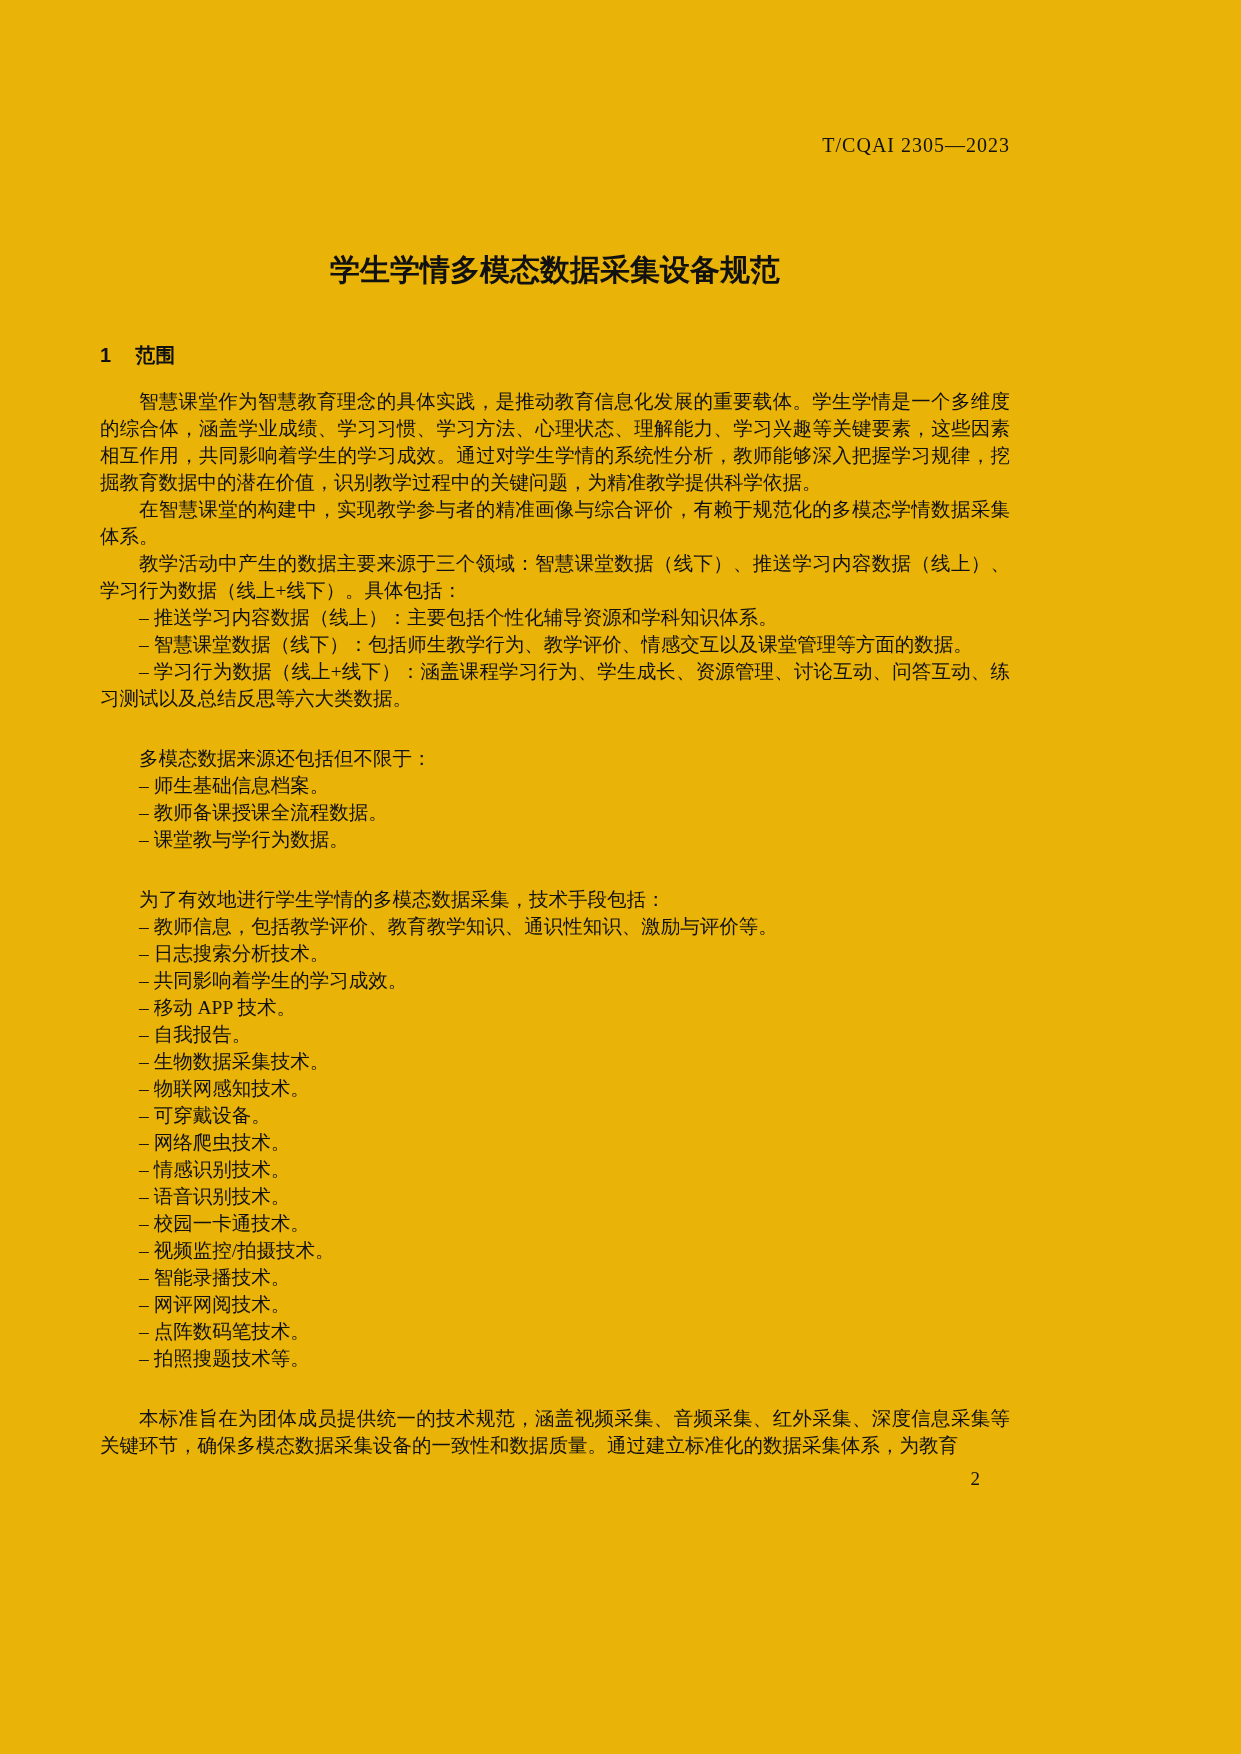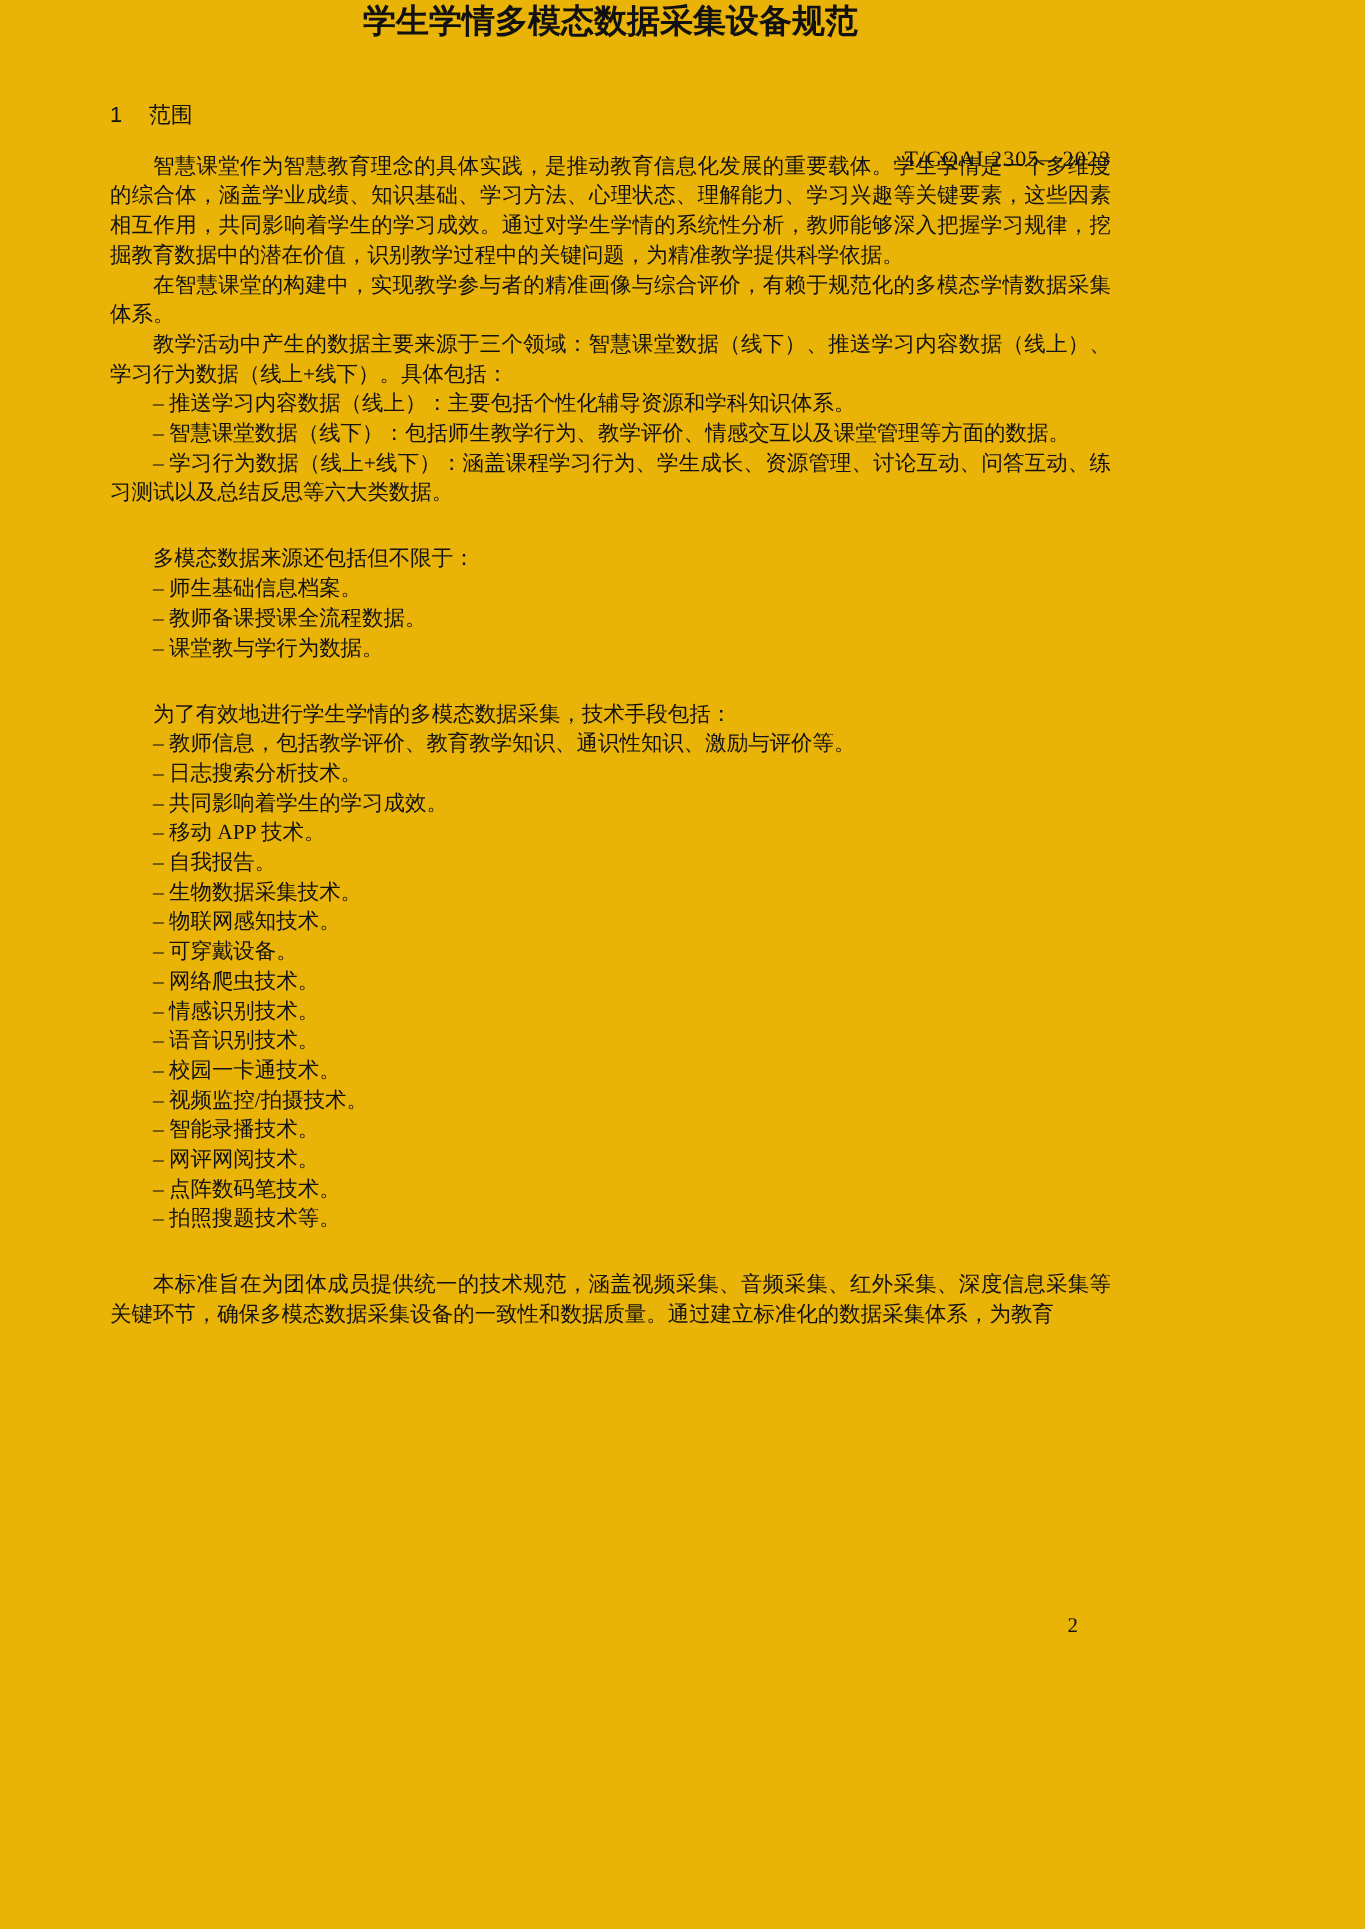--- a/index.html
+++ b/index.html
@@ -30,31 +30,32 @@
     color: #111111;
   }
   .content {
     position: absolute;
     left: 100px;
     top: 0;
     width: 910px;
   }
   .title {
     margin: 0;
+    padding-top: 250px;
     text-align: center;
     font-family: "Liberation Sans", "DejaVu Sans", sans-serif;
     font-weight: 700;
     font-size: 30px;
     line-height: 40px;
     color: #111111;
   }
   .section-heading {
     margin-top: 52px;
     font-family: "Liberation Sans", "DejaVu Sans", sans-serif;
-    font-weight: 400;
+    font-weight: 700;
     font-size: 20px;
     line-height: 26px;
     color: #111111;
   }
   .section-heading .sec-num {
     display: inline-block;
     margin-right: 24px;
   }
   .body-text {
     margin-top: 20px;
@@ -89,21 +90,21 @@
   <div class="content">
 
     <h1 class="title">学生学情多模态数据采集设备规范</h1>
 
     <div class="section-heading">
       <span class="sec-num">1</span><span>范围</span>
     </div>
 
     <div class="body-text">
 
-      <p class="para">智慧课堂作为智慧教育理念的具体实践，是推动教育信息化发展的重要载体。学生学情是一个多维度的综合体，涵盖学业成绩、知识基础、学习方法、心理状态、理解能力、学习兴趣等关键要素，这些因素相互作用，共同影响着学生的学习成效。通过对学生学情的系统性分析，教师能够深入把握学习规律，挖掘教育数据中的潜在价值，识别教学过程中的关键问题，为精准教学提供科学依据。</p>
+      <p class="para">智慧课堂作为智慧教育理念的具体实践，是推动教育信息化发展的重要载体。学生学情是一个多维度的综合体，涵盖学业成绩、学习习惯、学习方法、心理状态、理解能力、学习兴趣等关键要素，这些因素相互作用，共同影响着学生的学习成效。通过对学生学情的系统性分析，教师能够深入把握学习规律，挖掘教育数据中的潜在价值，识别教学过程中的关键问题，为精准教学提供科学依据。</p>
 
       <p class="para">在智慧课堂的构建中，实现教学参与者的精准画像与综合评价，有赖于规范化的多模态学情数据采集体系。</p>
 
       <p class="para">教学活动中产生的数据主要来源于三个领域：智慧课堂数据（线下）、推送学习内容数据（线上）、学习行为数据（线上+线下）。具体包括：</p>
 
       <p class="para list-item">– 推送学习内容数据（线上）：主要包括个性化辅导资源和学科知识体系。</p>
         <p class="para list-item">– 智慧课堂数据（线下）：包括师生教学行为、教学评价、情感交互以及课堂管理等方面的数据。</p>
         <p class="para list-item">– 学习行为数据（线上+线下）：涵盖课程学习行为、学生成长、资源管理、讨论互动、问答互动、练习测试以及总结反思等六大类数据。</p>
 
       <p class="para gap">多模态数据来源还包括但不限于：</p>

